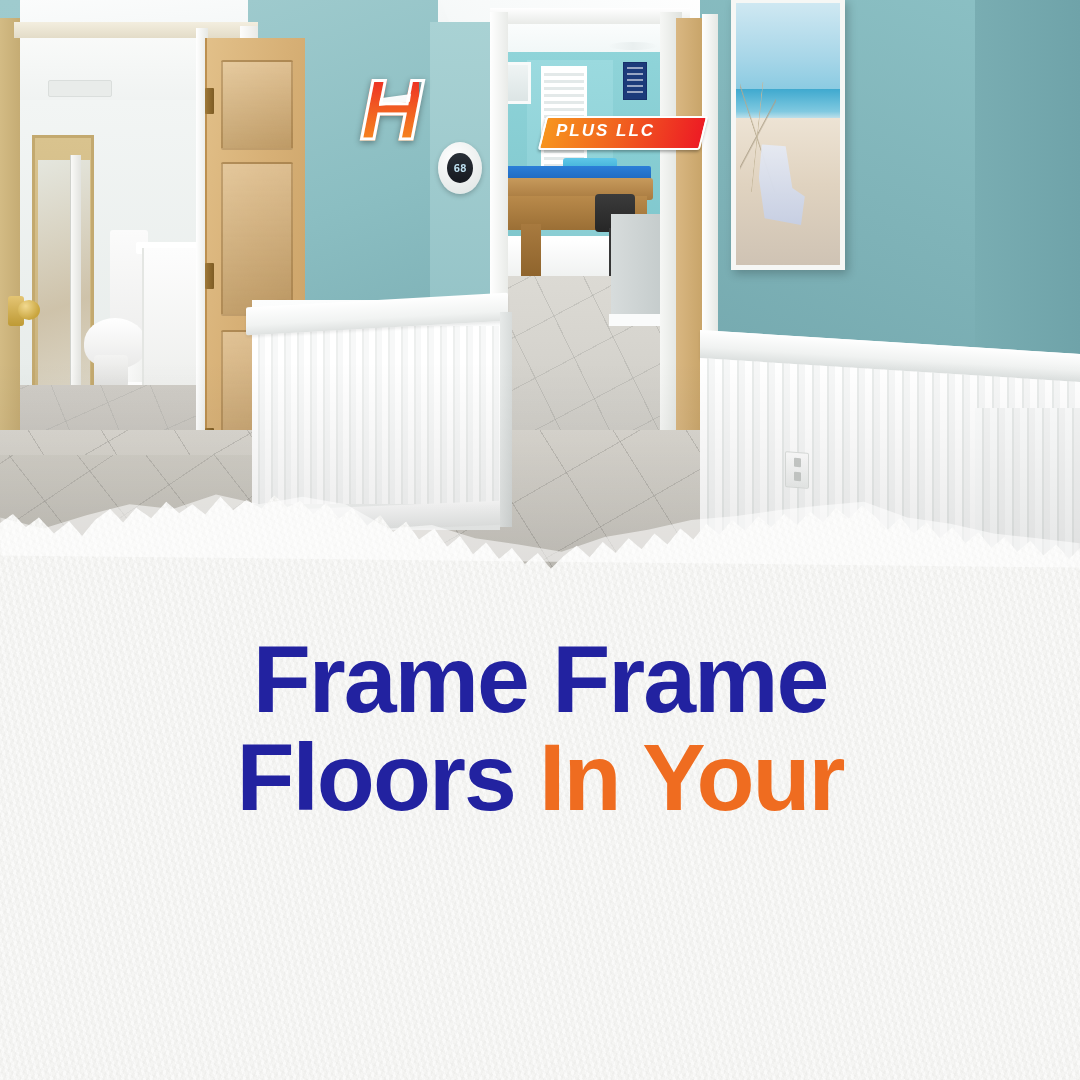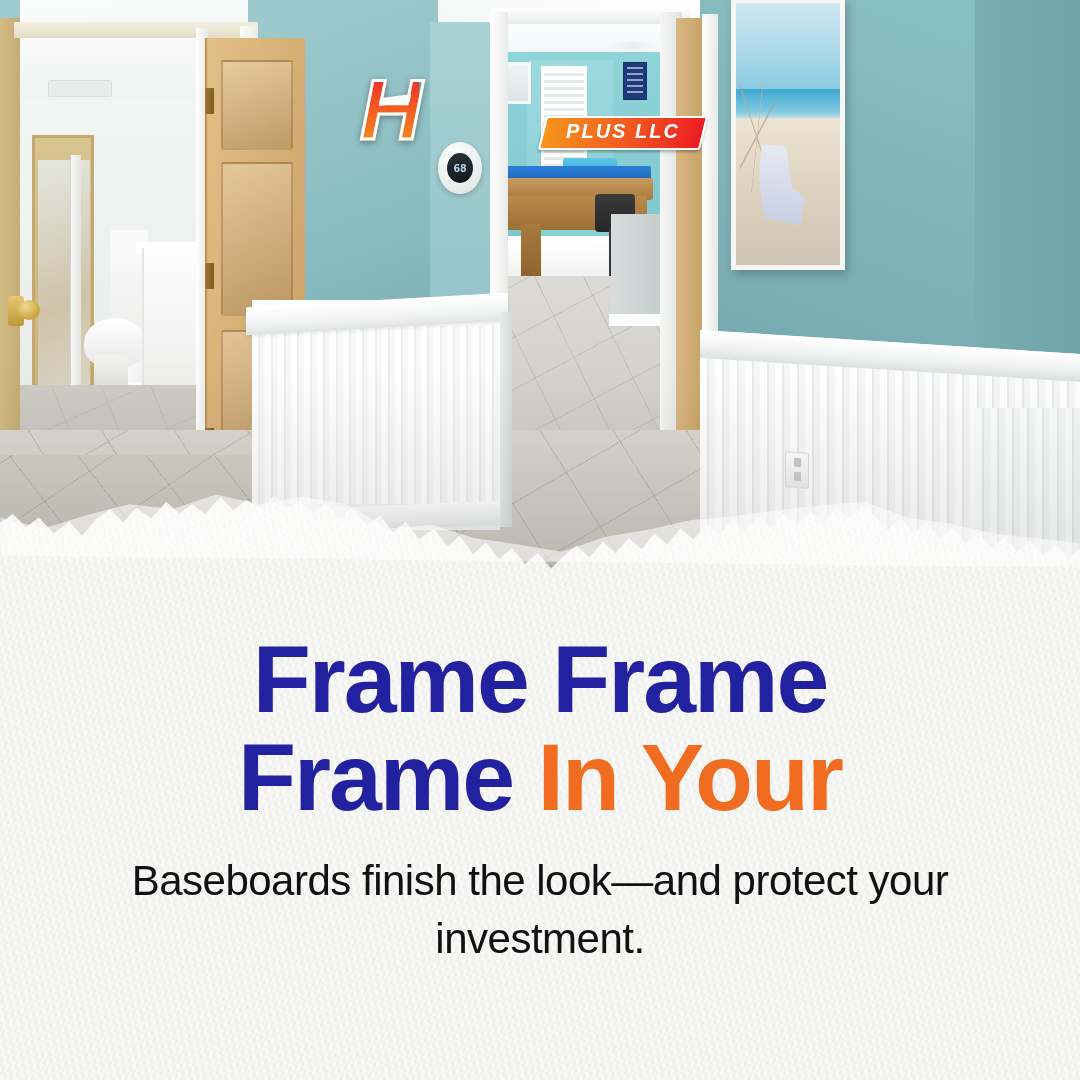--- a/index.html
+++ b/index.html
@@ -525,22 +525,21 @@
     background: linear-gradient(90deg, #F7941E 0%, #F1631F 45%, #ED1C24 100%);
     transform: skewX(-14deg);
     border: 2px solid #FFFFFF;
     border-radius: 3px;
     box-shadow: 0 2px 3px rgba(0,0,0,.3);
   }
   .logo-plus-text {
     position: absolute;
     left: 196px; top: 51px;
     width: 134px;
-    text-align: center;
-    font-size: 20px;
+    font-size: 17px;
     font-weight: bold;
     font-style: italic;
     letter-spacing: 2px;
     color: #FFFFFF;
     line-height: 24px;
     white-space: nowrap;
   }
 
   
   .paper {
@@ -749,18 +748,17 @@
     <div class="logo-plus-bar"></div>
     <div class="logo-plus-text">PLUS LLC</div>
   </div>
 
   <div class="paper"></div>
   <div class="paper-fuzz"></div>
 
   <div class="text-block">
     <h1 class="headline">
       <span class="line">Frame Frame</span>
-      <span class="line"><span>Frame </span><span class="accent">In Your</span></span>
+      <span class="line"><span>Floors </span><span class="accent">In Your</span></span>
     </h1>
-    <p class="subhead">Baseboards finish the look—and protect your investment.</p>
   </div>
 
 </div>
 
 </body></html>

